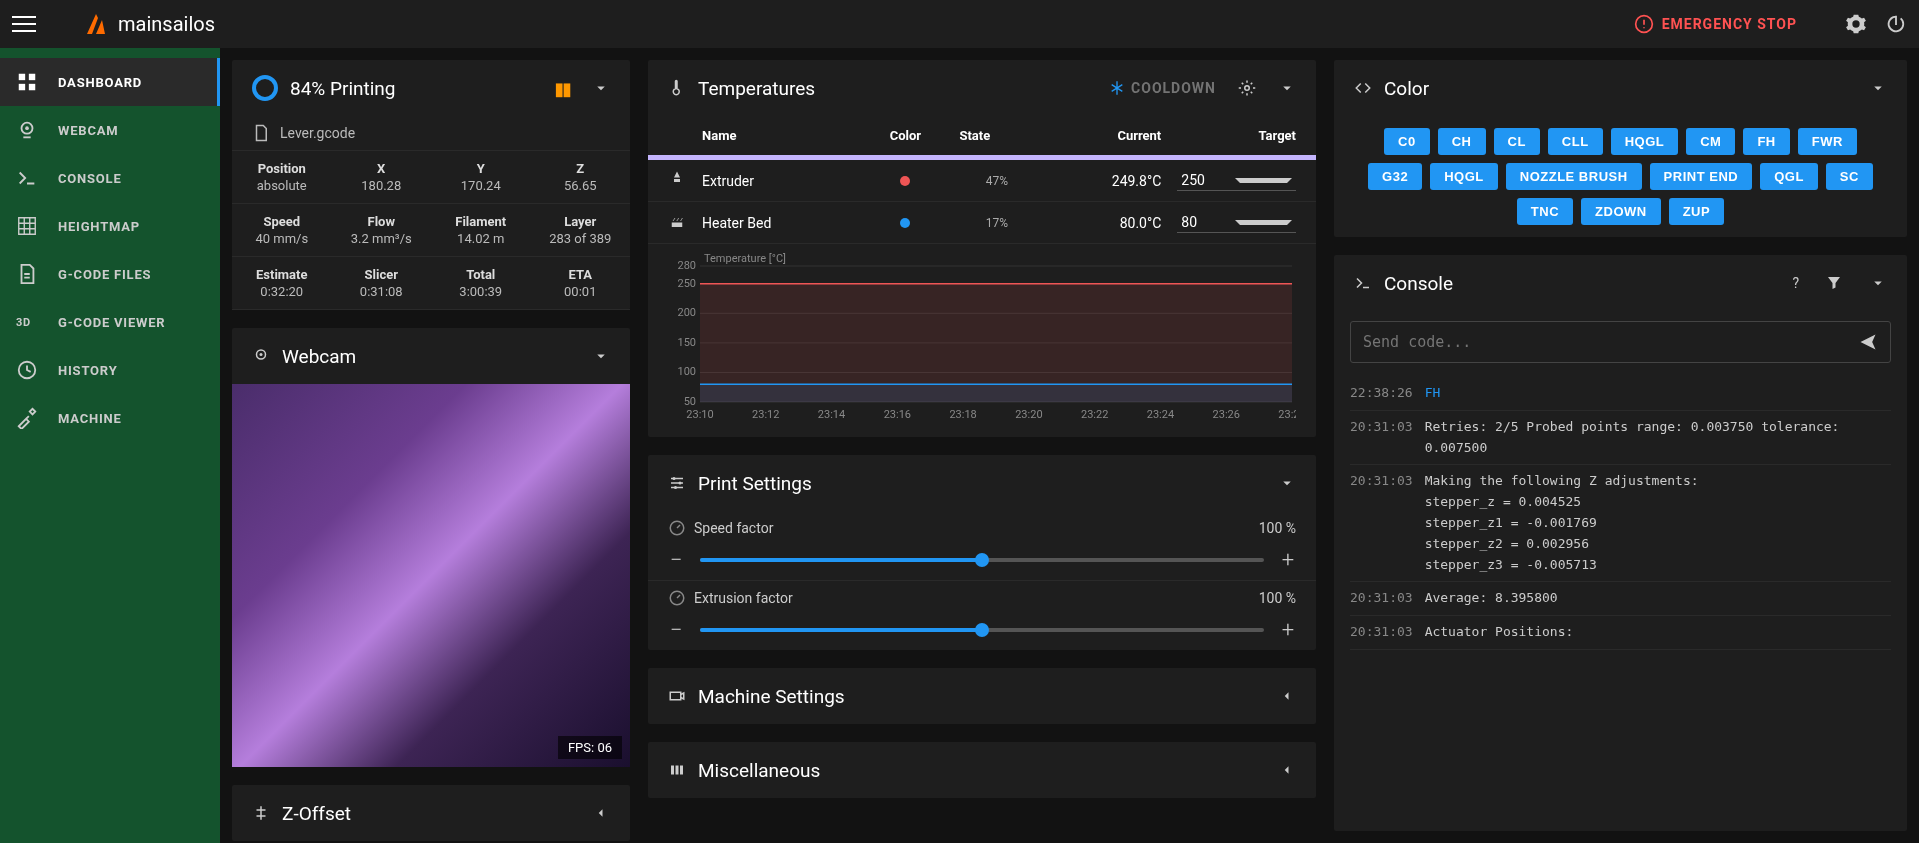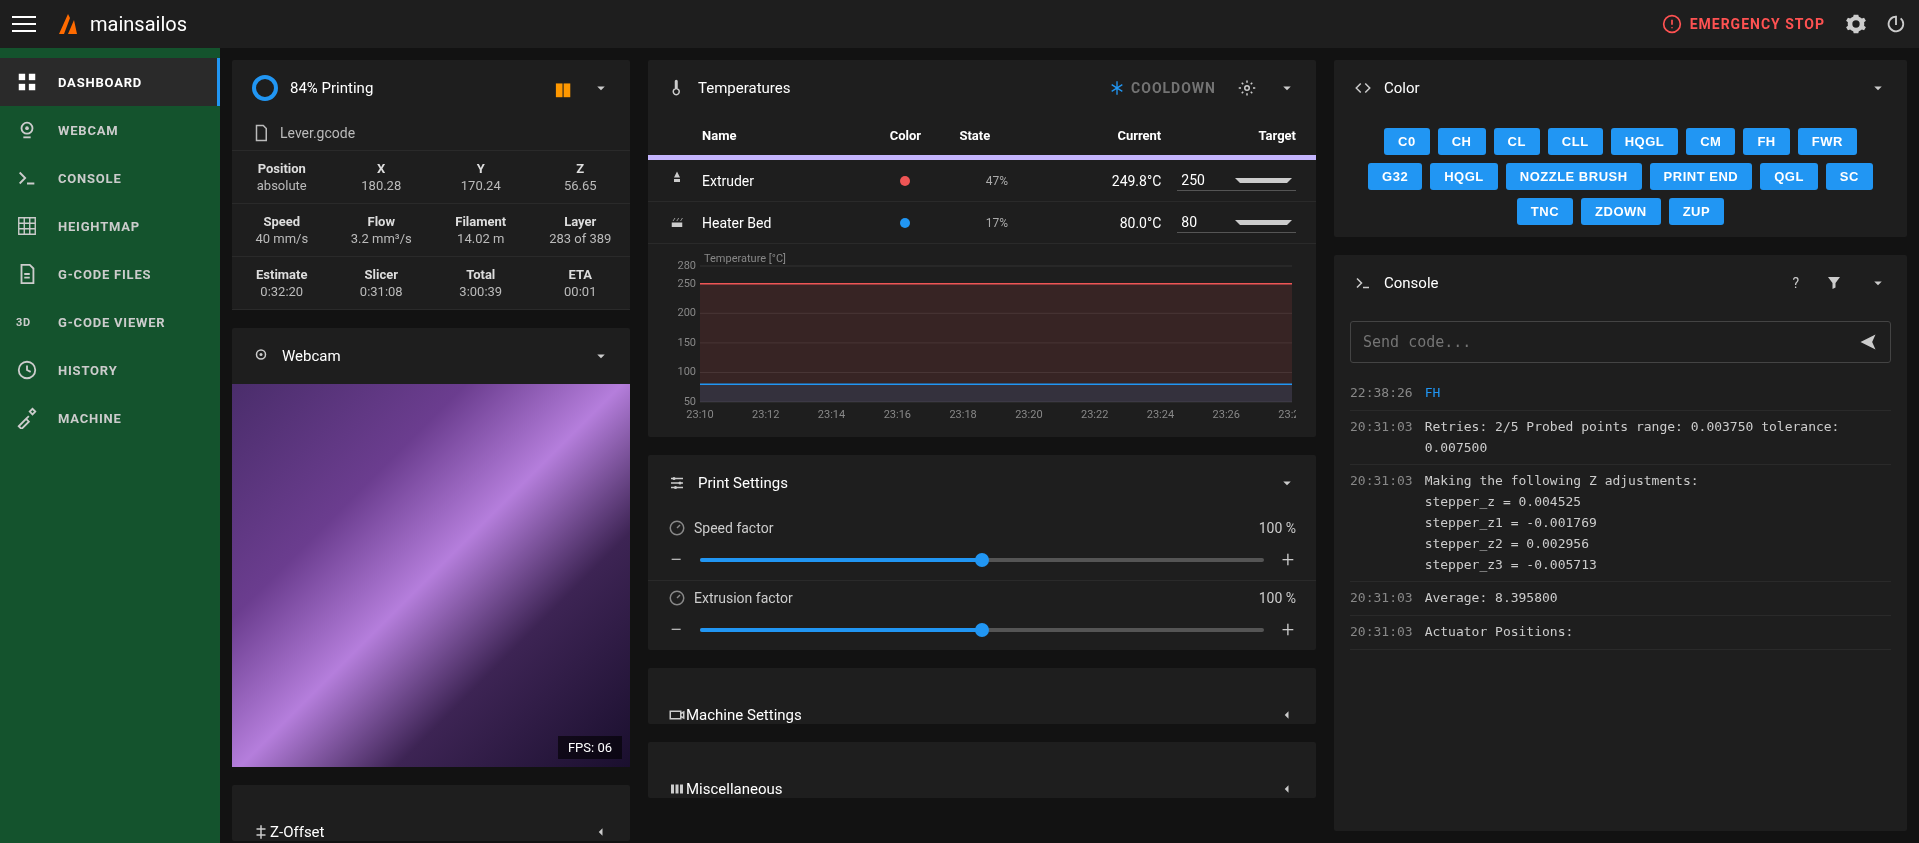--- a/index.html
+++ b/index.html
@@ -1,17 +1,17 @@
 <!DOCTYPE html>
 <html><head>
 <meta charset="utf-8">
 <style>
 * { margin: 0; padding: 0; box-sizing: border-box; }
 body { background: #121212; color: #fff; font-family: Roboto, -apple-system, sans-serif; font-size: 14px; width: 1919px; height: 843px; overflow: hidden; }
-.topbar { height: 48px; background: #1e1e1e; display: flex; align-items: center; padding: 0 12px; }
+.topbar { height: 48px; background: #1e1e1e; display: flex; align-items: center; padding: 0 12px; gap: 28px; }
 .hamburger { width: 24px; height: 24px; cursor: pointer; display: flex; flex-direction: column; justify-content: center; gap: 5px; }
 .hamburger span { display: block; height: 2px; background: #fff; }
 .logo { margin-left: 20px; display: flex; align-items: center; gap: 10px; }
 .logo-icon { width: 24px; height: 24px; }
 .app-title { font-size: 20px; font-weight: 400; color: #fff; }
 .topbar-spacer { flex: 1; }
 .emergency { display: flex; align-items: center; gap: 8px; color: #ff5252; font-weight: 700; font-size: 14px; letter-spacing: 1px; cursor: pointer; margin-right: 20px; }
 .top-icons { display: flex; gap: 18px; align-items: center; }
 .top-icon { width: 22px; height: 22px; cursor: pointer; fill: #ccc; }
 .main { display: flex; height: calc(100% - 48px); }
@@ -19,21 +19,21 @@
 .nav-item { height: 48px; display: flex; align-items: center; padding: 0 16px; gap: 20px; cursor: pointer; color: #ccc; font-size: 13px; font-weight: 700; letter-spacing: 0.8px; text-transform: uppercase; }
 .nav-item.active { background: #2a2a2a; border-right: 3px solid #2196f3; color: #fff; }
 .nav-icon { width: 22px; height: 22px; fill: currentColor; flex-shrink: 0; }
 .content { flex: 1; padding: 12px; display: flex; gap: 18px; overflow: auto; }
 .col { display: flex; flex-direction: column; gap: 18px; }
 .col-1 { flex: 0 0 398px; }
 .col-2 { flex: 0 0 668px; }
 .col-3 { flex: 1; min-width: 500px; }
 .panel { background: #1e1e1e; border-radius: 2px; }
 .panel-hdr { height: 56px; display: flex; align-items: center; padding: 0 20px; gap: 12px; }
-.panel-title { font-size: 15px; font-weight: 400; flex: 1; display: flex; align-items: center; gap: 12px; }
+.panel-title { font-size: 19px; font-weight: 400; flex: 1; display: flex; align-items: center; gap: 12px; }
 .panel-hdr .act { cursor: pointer; fill: #ccc; }
 .ring { width: 26px; height: 26px; border-radius: 50%; border: 4px solid #2196f3; }
 .pause-btn { color: #ff9800; font-size: 18px; letter-spacing: -2px; cursor: pointer; margin-right: 10px; }
 .file-row { padding: 8px 20px; display: flex; align-items: center; gap: 10px; color: #bbb; font-size: 14px; border-bottom: 1px solid #2a2a2a; }
 .stat-grid { display: grid; grid-template-columns: repeat(4, 1fr); text-align: center; }
 .stat-grid > div { padding: 10px 4px; border-bottom: 1px solid #2a2a2a; }
 .stat-label { font-size: 13px; color: #ddd; font-weight: 700; }
 .stat-val { font-size: 13px; color: #bbb; margin-top: 2px; }
 .webcam-body { position: relative; height: 383px; background: linear-gradient(135deg, #4a2d6b 0%, #6b3d8f 30%, #b57edc 50%, #3d2454 70%, #1a0f2e 100%); }
 .fps-badge { position: absolute; right: 8px; bottom: 8px; background: rgba(0,0,0,0.6); padding: 4px 10px; font-size: 13px; }
@@ -53,21 +53,21 @@
 .xlabel { font-size: 11px; fill: #888; text-anchor: middle; }
 .slider-row { padding: 8px 20px; border-top: 1px solid #2a2a2a; }
 .slider-row:first-child { border-top: none; }
 .slider-lbl { display: flex; align-items: center; gap: 8px; font-size: 14px; color: #ccc; }
 .slider-lbl .spacer { flex: 1; }
 .slider-ctrl { display: flex; align-items: center; gap: 16px; margin-top: 10px; }
 .slider-btn { font-size: 22px; font-weight: 300; cursor: pointer; color: #ccc; width: 16px; text-align: center; }
 .slider-track { flex: 1; height: 4px; background: #555; position: relative; border-radius: 2px; }
 .slider-fill { position: absolute; height: 100%; background: #2196f3; border-radius: 2px; }
 .slider-thumb { position: absolute; width: 14px; height: 14px; background: #2196f3; border-radius: 50%; top: -5px; transform: translateX(-50%); }
-.collapsed-hdr { height: 56px; display: flex; align-items: flex-end; padding: 0 20px; gap: 0; cursor: pointer; }
+.collapsed-hdr { height: 56px; display: flex; align-items: center; padding: 0 20px; gap: 12px; cursor: pointer; }
 .chev { width: 18px; height: 18px; fill: #ccc; }
 .macros-body { padding: 12px 20px; display: flex; flex-wrap: wrap; gap: 8px; }
 .macro-btn { background: #2196f3; color: #fff; border: none; padding: 6px 14px; font-size: 13px; font-weight: 700; letter-spacing: 0.5px; border-radius: 3px; cursor: pointer; }
 .console-input-wrap { padding: 10px 16px 6px; }
 .console-input { display: flex; align-items: center; border: 1px solid #444; border-radius: 3px; padding: 10px 12px; gap: 10px; justify-content: center; }
 .console-input input { flex: 1; background: transparent; border: none; color: #ccc; font-family: monospace; font-size: 15px; outline: none; }
 .console-log { padding: 8px 16px; font-family: monospace; font-size: 13px; line-height: 1.6; }
 .log-entry { display: flex; gap: 12px; padding: 6px 0; border-bottom: 1px solid #2a2a2a; }
 .log-time { color: #888; flex-shrink: 0; }
 .log-msg { color: #ccc; white-space: pre-wrap; }

